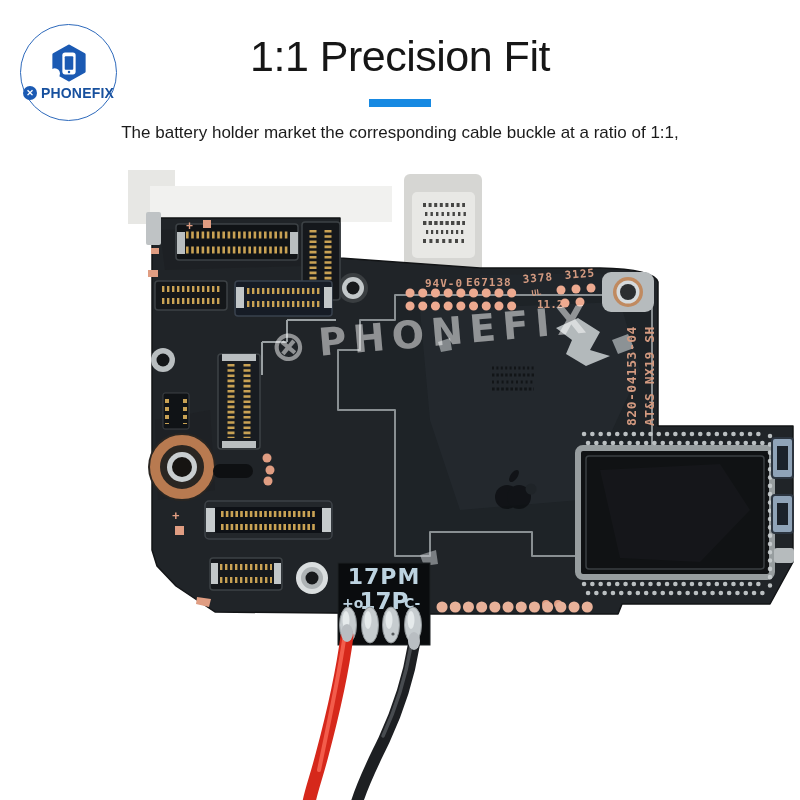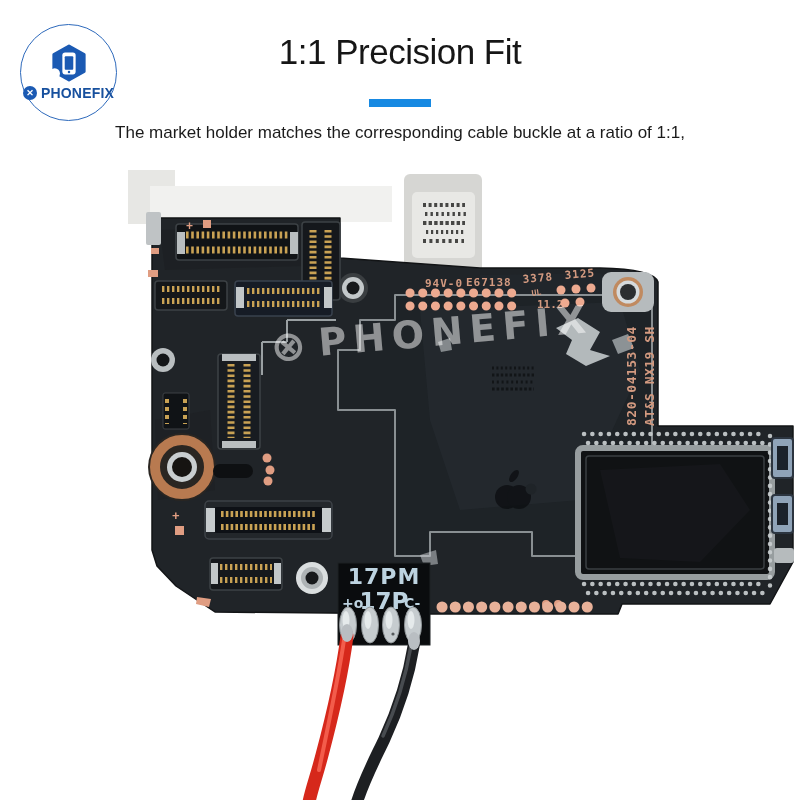--- a/index.html
+++ b/index.html
@@ -18,21 +18,21 @@
   .logo .badge{
     width:14px;height:14px;border-radius:50%;background:#1b5ab3;color:#fff;
     font-size:9px;font-weight:bold;display:flex;align-items:center;justify-content:center;
     line-height:1;
   }
   .logo .brand-text{
     font-size:14px;font-weight:bold;color:#17509e;letter-spacing:.2px;
   }
   .page-title{
     position:absolute;top:33px;left:0;width:800px;text-align:center;
-    font-size:35px;color:#161616;letter-spacing:-.5px;line-height:1.1;
+    font-size:43px;color:#161616;letter-spacing:-.5px;line-height:1.1;
   }
   .title-underline{position:absolute;top:99px;left:369px;}
   .desc{
     position:absolute;top:122px;left:0;width:800px;text-align:center;
     font-size:17px;line-height:21.5px;color:#1b1b1b;
   }
   
   .board-photo{position:absolute;top:170px;left:0;}
   text{user-select:none;}
 </style>
@@ -53,21 +53,21 @@
   </div>
 </div>
 
 <div class="page-title">1:1 Precision Fit</div>
 
 <svg class="title-underline" width="62" height="8">
   <rect x="0" y="0" width="62" height="8" fill="#1789E2"></rect>
 </svg>
 
 <div class="desc">
-  <div>The market holder matches the corresponding cable buckle at a ratio of 1:1,</div>
+  <div>The battery holder market the corresponding cable buckle at a ratio of 1:1,</div>
 </div>
 
 <svg class="board-photo" width="800" height="630" viewBox="0 0 800 630">
 
   <g>
     <rect x="128" y="0" width="47" height="54" fill="#e7e7e4"></rect>
     <rect x="150" y="16" width="242" height="36" fill="#f1f1ef"></rect>
     <rect x="404" y="4" width="78" height="100" rx="6" fill="#d6d6d3"></rect>
     <rect x="412" y="22" width="63" height="66" rx="5" fill="#e8e8e5"></rect>
 

